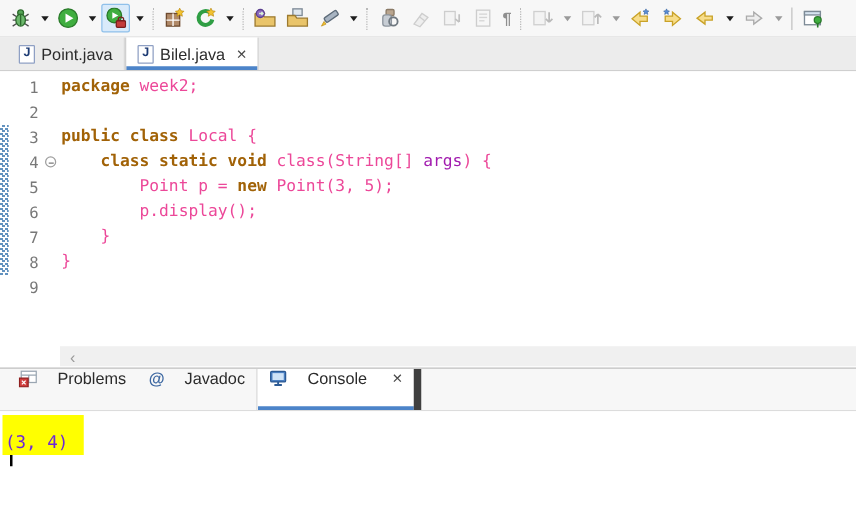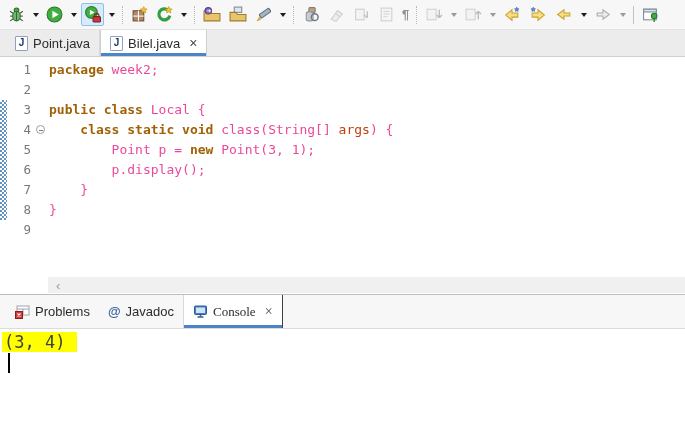--- a/index.html
+++ b/index.html
@@ -44,39 +44,39 @@
     background-size:4px 4px; }
   .line-num { width:27px; flex:none; text-align:right; color:#787878; padding-right:3px; font-size:12.5px; }
   .fold-col { width:15px; flex:none; position:relative; }
   .fold-marker { position:absolute; left:2px; top:5px; width:9px; height:9px; border:1px solid #9e9e9e;
                  border-radius:50%; background:#fff; }
   .fold-marker::after { content:""; position:absolute; left:1.5px; right:1.5px; top:3.5px; height:1px; background:#7a7a7a; }
   .code-cell { flex:1; white-space:pre; color:#000; }
   .code-cell.current { background:#e8f2fd; }
   .tok-kw { color:#a16207; font-weight:bold; }
   .tok-pl { color:#ec4899; }
-  .tok-prm { color:#c2410c; }
+  .tok-prm { color:#a21caf; }
   .hscroll { position:absolute; left:48px; right:0; bottom:1px; height:16px; background:#f0f0f0;
              display:flex; align-items:center; }
   .hscroll span { color:#9a9a9a; font-size:13px; padding-left:8px; line-height:1; }
 
   
   .ctabbar { height:34px; background:#f7f7f7; border-bottom:1px solid #dcdcdc; display:flex;
              align-items:stretch; padding-left:6px; flex:none; }
-  .ctab { display:flex; align-items:center; gap:5px; padding:0 9px; font-size:13px; color:#2b2b2b; }
-  .ctab.active { background:#fff; border-left:1px solid #d9d9d9; border-right:1px solid #404040;
-                 box-shadow:inset 0 -3px 0 #4c84c9;font-family:Liberation Serif, serif; }
+  .ctab { display:flex; align-items:flex-start; gap:16px; padding:0 9px; font-size:13px; color:#2b2b2b; }
+  .ctab.active { background:#fff; border-left:1px solid #d9d9d9; border-right:6px solid #404040;
+                 box-shadow:inset 0 -3px 0 #4c84c9; }
   .at-glyph { color:#3b66a0; font-weight:bold; font-size:13px; }
 
   
   .cbody { flex:1; background:#fff; overflow:hidden; padding:3px 0 0 2px; }
   .cheader { font-size:13px; color:#000; white-space:nowrap; overflow:hidden; height:19px; line-height:19px; }
   .cout-line { height:20px; line-height:20px; }
-  .cout { display:inline-block; font-family:"DejaVu Sans Mono","Liberation Mono",monospace; font-size:17px;
-          color:#404040; background:#ffff00; padding:0 12px 0 2px; }
+  .cout { display:inline-block; font-family:"DejaVu Sans Mono","Liberation Mono",monospace; font-size:14px;
+          color:#6d28d9; background:#ffff00; padding:12px 12px 0 2px; }
   .caret { width:2px; height:20px; background:#000; margin:1px 0 0 6px; }
 </style>
 </head>
 <body>
 
 <div class="window">
 
   <div class="toolbar">
     <div class="tbtn">
       <svg width="17" height="17" viewBox="0 0 16 16">
@@ -275,21 +275,21 @@
           <div class="line-num">4</div>
           <div class="fold-col">
             <span class="fold-marker"></span>
           </div>
           <div class="code-cell"><span class="tok-pl">    </span><span class="tok-kw">class static void</span><span class="tok-pl"> class(String[] </span><span class="tok-prm">args</span><span class="tok-pl">) {</span></div>
         </div>
         <div class="code-row">
           <div class="change-bar changed"></div>
           <div class="line-num">5</div>
           <div class="fold-col"></div>
-          <div class="code-cell"><span class="tok-pl">        Point p = </span><span class="tok-kw">new</span><span class="tok-pl"> Point(3, 1);</span></div>
+          <div class="code-cell"><span class="tok-pl">        Point p = </span><span class="tok-kw">new</span><span class="tok-pl"> Point(3, 5);</span></div>
         </div>
         <div class="code-row">
           <div class="change-bar changed"></div>
           <div class="line-num">6</div>
           <div class="fold-col"></div>
           <div class="code-cell"><span class="tok-pl">        p.display();</span></div>
         </div>
         <div class="code-row">
           <div class="change-bar changed"></div>
           <div class="line-num">7</div>

